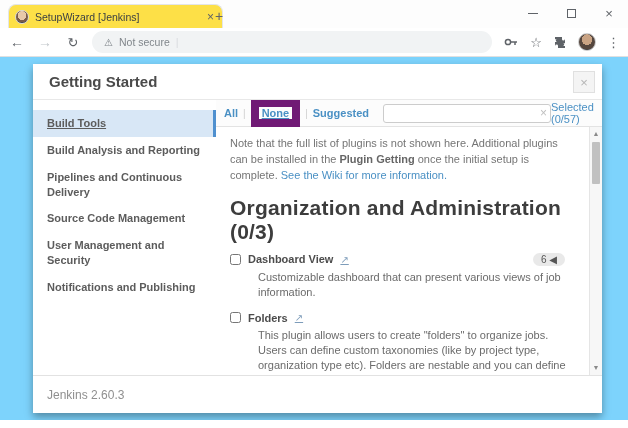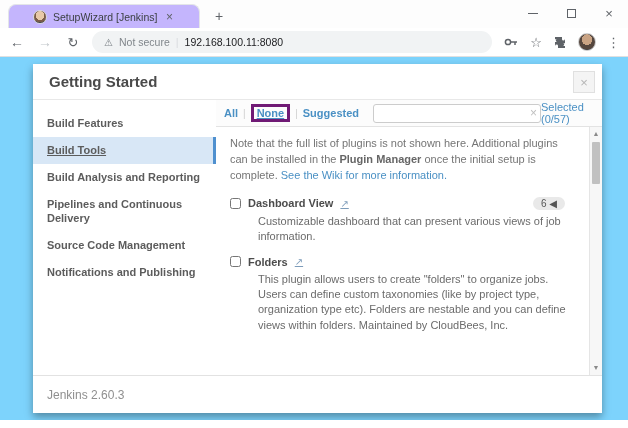--- a/index.html
+++ b/index.html
@@ -2,23 +2,23 @@
 <html><head>
 <meta charset="utf-8">
 <style>
   * { margin:0; padding:0; box-sizing:border-box; }
   html,body { background:#fff; }
   body { font-family:"Liberation Sans", sans-serif; }
   .screen { position:relative; width:628px; height:428px; overflow:hidden; background:#fff; }
 
   
   .tabbar { position:absolute; left:0; top:0; width:628px; height:28px; background:#fdfdfd; }
-  .tab { position:absolute; left:8px; top:4px; width:192px; height:24px; background:#c4b5fd;
+  .tab { position:absolute; left:8px; top:4px; width:215px; height:24px; background:#fde047;
          border:1px solid #e3e5e8; border-bottom:none; border-radius:8px 8px 0 0;
-         display:flex; align-items:center; padding:0 24px; gap:6px; }
+         display:flex; align-items:center; padding:0 6px; gap:6px; }
   .favicon { width:14px; height:14px; border-radius:50%; background:radial-gradient(circle at 50% 38%, #e8c9a8 0 45%, #7a5c48 46% 70%, #3c3c44 71% 100%); border:1px solid #d8d8d8; flex:none; }
   .tab-title { font-size:10.5px; color:#3c4043; white-space:nowrap; overflow:hidden; flex:1; }
   .tab-close { font-size:12px; color:#5f6368; cursor:default; padding:0 2px; }
   .newtab-btn { position:absolute; left:208px; top:6px; width:22px; height:20px; text-align:center;
                 font-size:14px; color:#5f6368; line-height:20px; }
   .win-controls { position:absolute; right:0; top:0; height:26px; display:flex; align-items:center; }
   .win-btn { width:38px; height:26px; display:flex; align-items:center; justify-content:center; color:#5f6368; }
   .icon-min { display:inline-block; width:10px; border-top:1.5px solid #5f6368; }
   .icon-max { display:inline-block; width:9px; height:9px; border:1.2px solid #5f6368; }
   .icon-close-win { font-size:13px; }
@@ -57,21 +57,21 @@
                line-height:1.35; position:relative; cursor:default; }
   .side-item.active { background:#d8e7f6;text-decoration:underline; }
   .side-item.active::after { content:""; position:absolute; right:0; top:0; bottom:0; width:3px; background:#4f90cf; }
 
   
   .content { flex:1; display:flex; flex-direction:column; overflow:hidden; background:#fff; }
   .filterbar { height:27px; flex:none; border-bottom:1px solid #e3e3e3; background:#fcfcfc;
                display:flex; align-items:center; padding:0 10px 0 8px; font-size:11px; }
   .flink { color:#4a90c4; text-decoration:none; font-weight:bold; }
   .fsep { color:#cfcfcf; margin:0 5px; font-size:10px; }
-  .none-wrap { border:3px solid #701a75; padding:0 3px; }
+  .none-wrap { border:8px solid #701a75; padding:0 3px; }
   .none-link { text-decoration:underline; }
   .searchbox { position:relative; margin-left:14px; }
   .searchbox input { width:168px; height:19px; border:1px solid #ccc; border-radius:3px; font-size:11px;
                      padding:0 18px 0 6px; font-family:"Liberation Sans", sans-serif; outline:none; }
   .search-clear { position:absolute; right:4px; top:2px; color:#c0c0c0; font-size:12px; }
   .selected-count { margin-left:auto; color:#4a90c4; font-size:11px; }
 
   .listwrap { flex:1; display:flex; overflow:hidden; }
   .plugin-list { flex:1; overflow:hidden; padding:0 6px 0 0; }
   .note { padding:9px 10px 8px 14px; font-size:11px; color:#757575; line-height:1.45; }
@@ -131,21 +131,20 @@
   </div>
 
   <div class="toolbar">
     <span class="nav-ic nav-back">←</span>
     <span class="nav-ic nav-fwd">→</span>
     <span class="nav-ic nav-reload">↻</span>
     <div class="omnibox">
       <span class="warn-ic">⚠</span>
       <span class="notsecure">Not secure</span>
       <span class="omni-sep">|</span>
-      <span class="url-text">192.168.100.11:8080</span>
     </div>
     <div class="toolbar-right">
       <svg class="tb-ic" width="16" height="16" viewBox="0 0 16 16">
           <circle cx="5" cy="8" r="2.6" fill="none" stroke="#5f6368" stroke-width="1.5"></circle>
           <line x1="7.6" y1="8" x2="14" y2="8" stroke="#5f6368" stroke-width="1.5"></line>
           <line x1="12" y1="8" x2="12" y2="11" stroke="#5f6368" stroke-width="1.5"></line>
         </svg>
       <span class="tb-ic">☆</span>
       <svg class="tb-ic" width="14" height="14" viewBox="0 0 14 14">
           <path d="M5 2h4v2.2a1.4 1.4 0 1 0 2.8 0H12v4h-2.2a1.4 1.4 0 1 1 0 2.8H12V13H5v-2.2a1.4 1.4 0 1 0-2.8 0H2V7h2.2a1.4 1.4 0 1 1 0-2.8H2V2h3z" fill="#5f6368"></path>
@@ -160,25 +159,25 @@
     <div class="dialog">
 
       <div class="dlg-header">
         <span class="dlg-title">Getting Started</span>
         <span class="dlg-close">×</span>
       </div>
 
       <div class="dlg-body">
 
         <div class="side">
-          <div class="side-item">Build Features</div>
           <div class="side-item active">Build Tools</div>
           <div class="side-item">Build Analysis and Reporting</div>
           <div class="side-item">Pipelines and Continuous Delivery</div>
           <div class="side-item">Source Code Management</div>
+          <div class="side-item">User Management and Security</div>
           <div class="side-item">Notifications and Publishing</div>
         </div>
 
         <div class="content">
 
           <div class="filterbar">
             <a class="flink" href="#">All</a>
             <span class="fsep">|</span>
             <span class="none-wrap"><a class="flink none-link" href="#">None</a></span>
             <span class="fsep">|</span>
@@ -186,22 +185,23 @@
             <span class="searchbox">
               <input type="text" value="" style="">
               <span class="search-clear">×</span>
             </span>
             <span class="selected-count">Selected (0/57)</span>
           </div>
 
           <div class="listwrap">
             <div class="plugin-list">
 
-              <p class="note"><span>Note that the full list of plugins is not shown here. Additional plugins can be installed in the </span><b>Plugin Manager</b><span> once the initial setup is complete. </span><a class="a-link" href="#">See the Wiki for more information.</a></p>
-
+              <p class="note"><span>Note that the full list of plugins is not shown here. Additional plugins can be installed in the </span><b>Plugin Getting</b><span> once the initial setup is complete. </span><a class="a-link" href="#">See the Wiki for more information.</a></p>
+
+              <div class="sec-h1">Organization and Administration (0/3)</div>
 
               <div class="plugin">
                 <div class="p-row">
                   <input type="checkbox" style="">
                   <span class="p-name">Dashboard View</span>
                   <a class="ext-ic" href="#">↗</a>
                   <span class="p-badge">6 ◀</span>
                 </div>
                 <div class="p-desc">Customizable dashboard that can present various views of job information.</div>
               </div>

